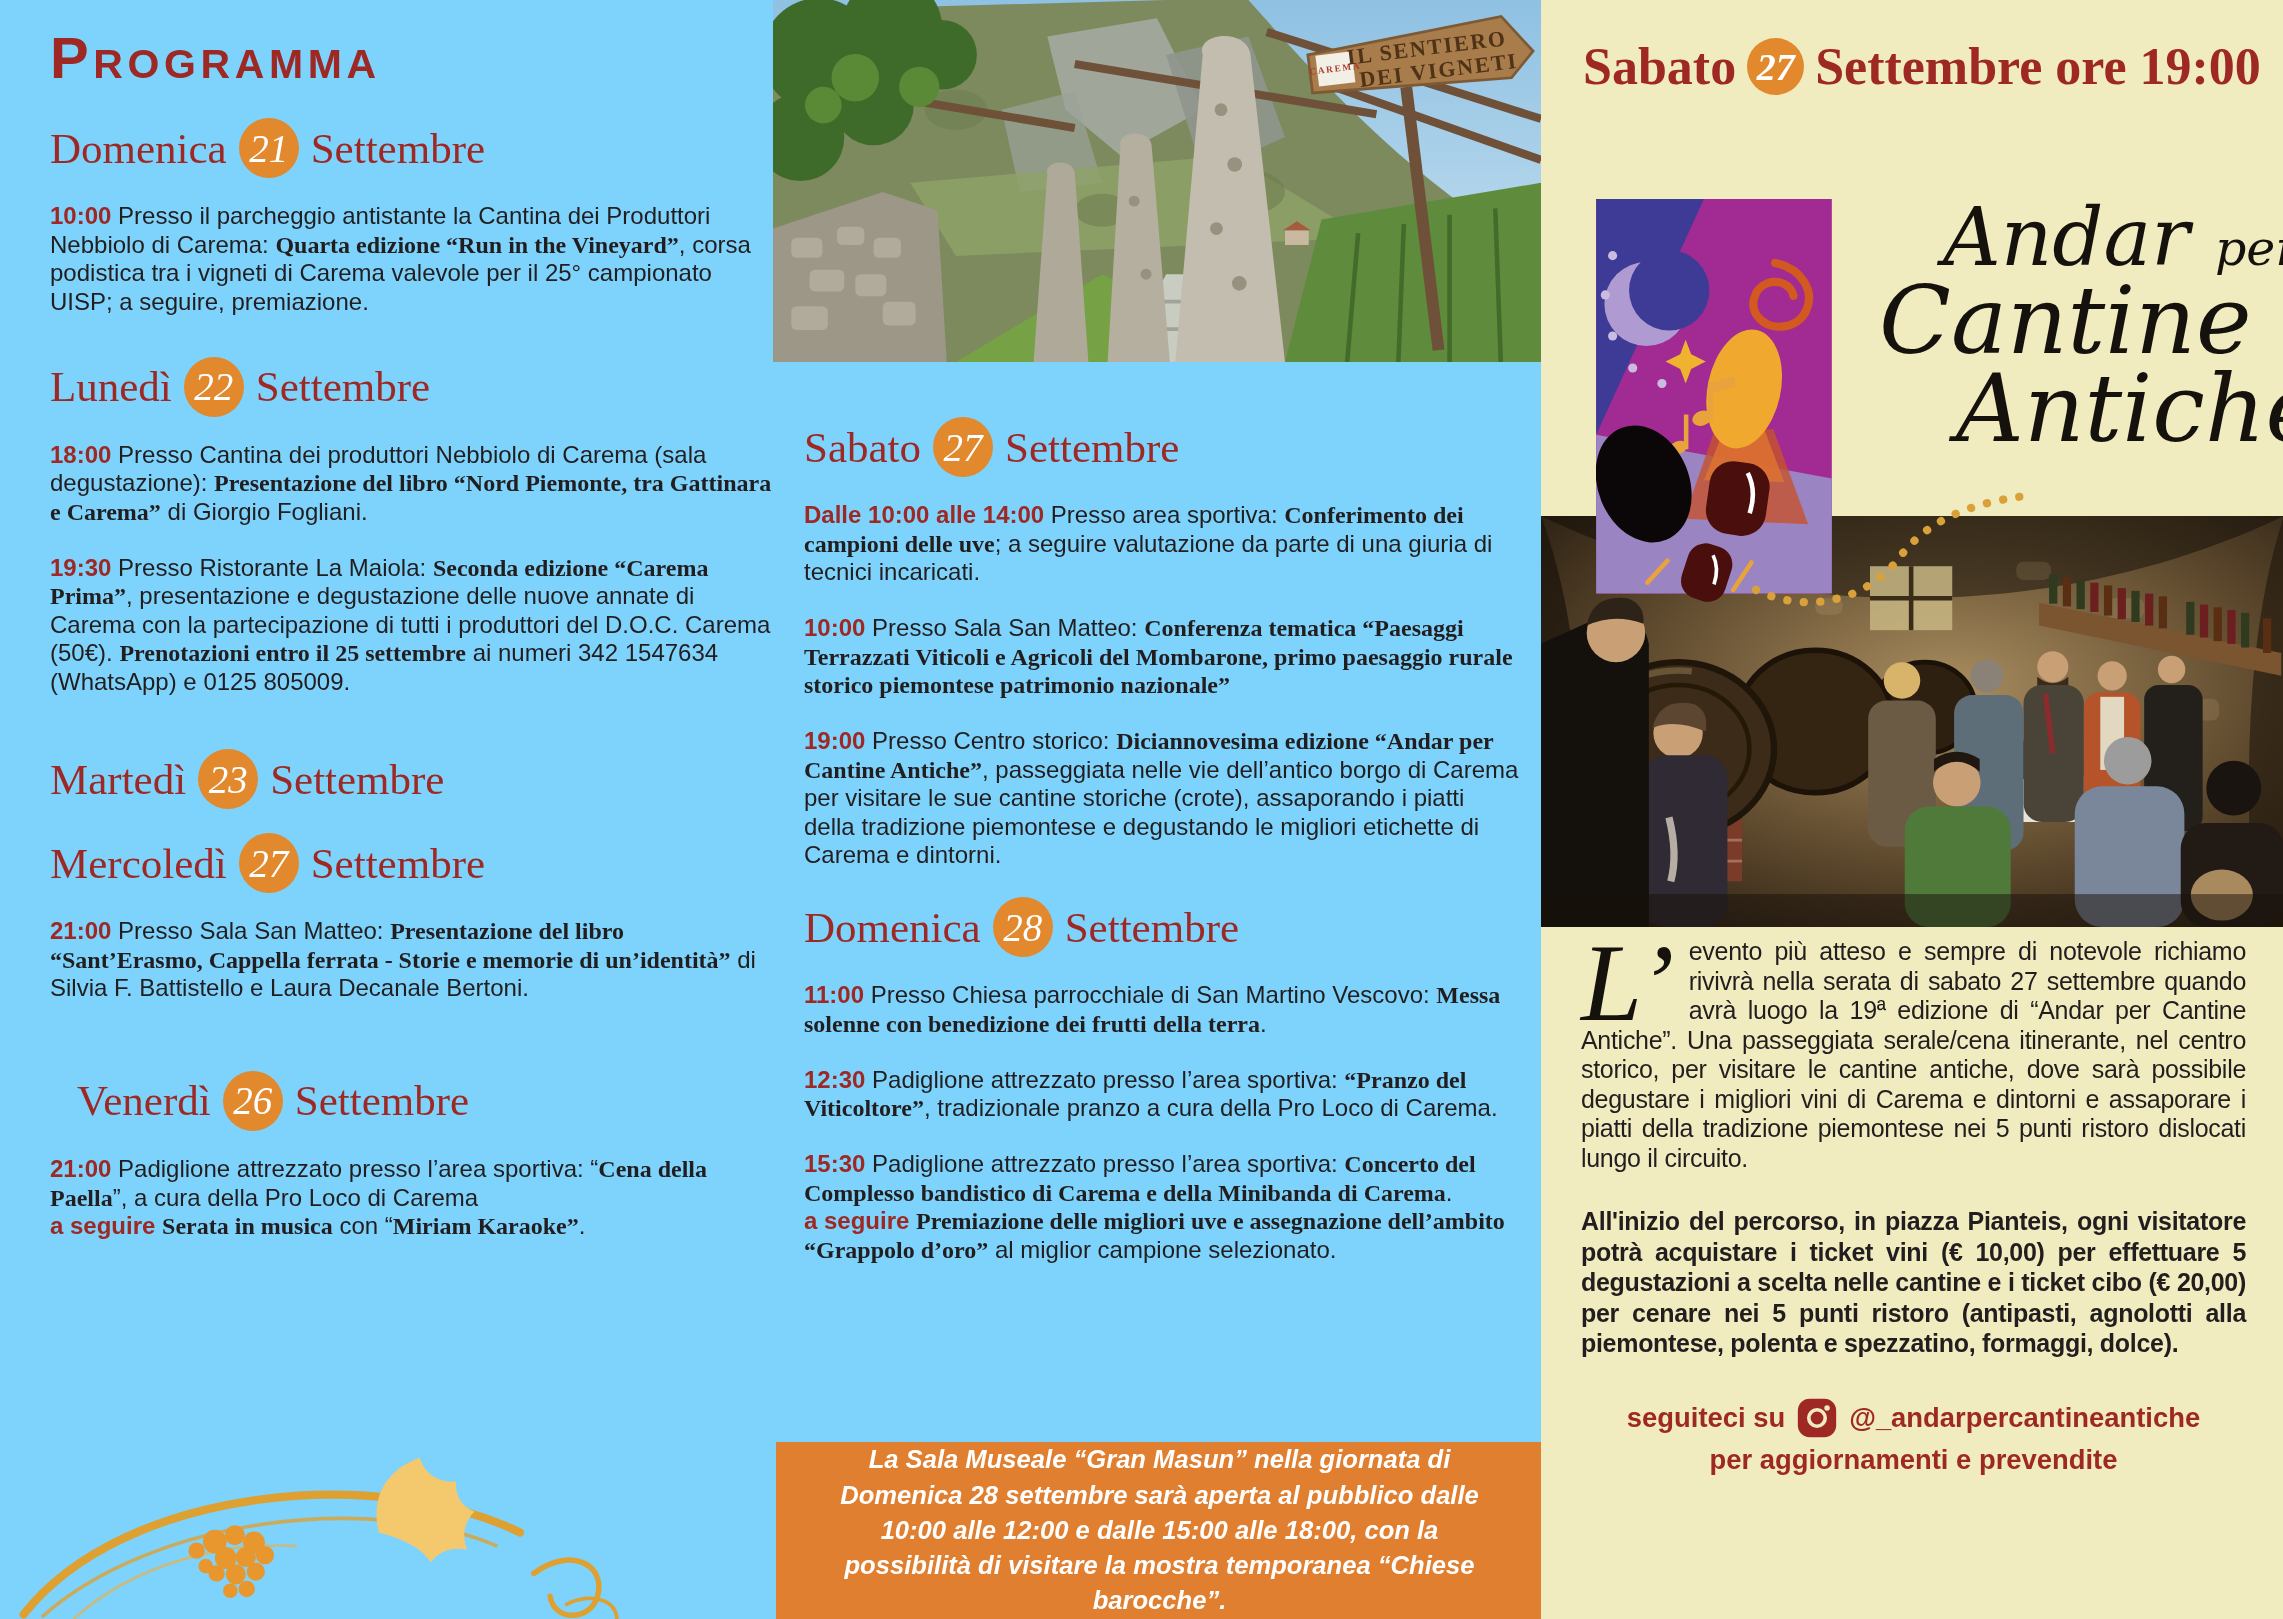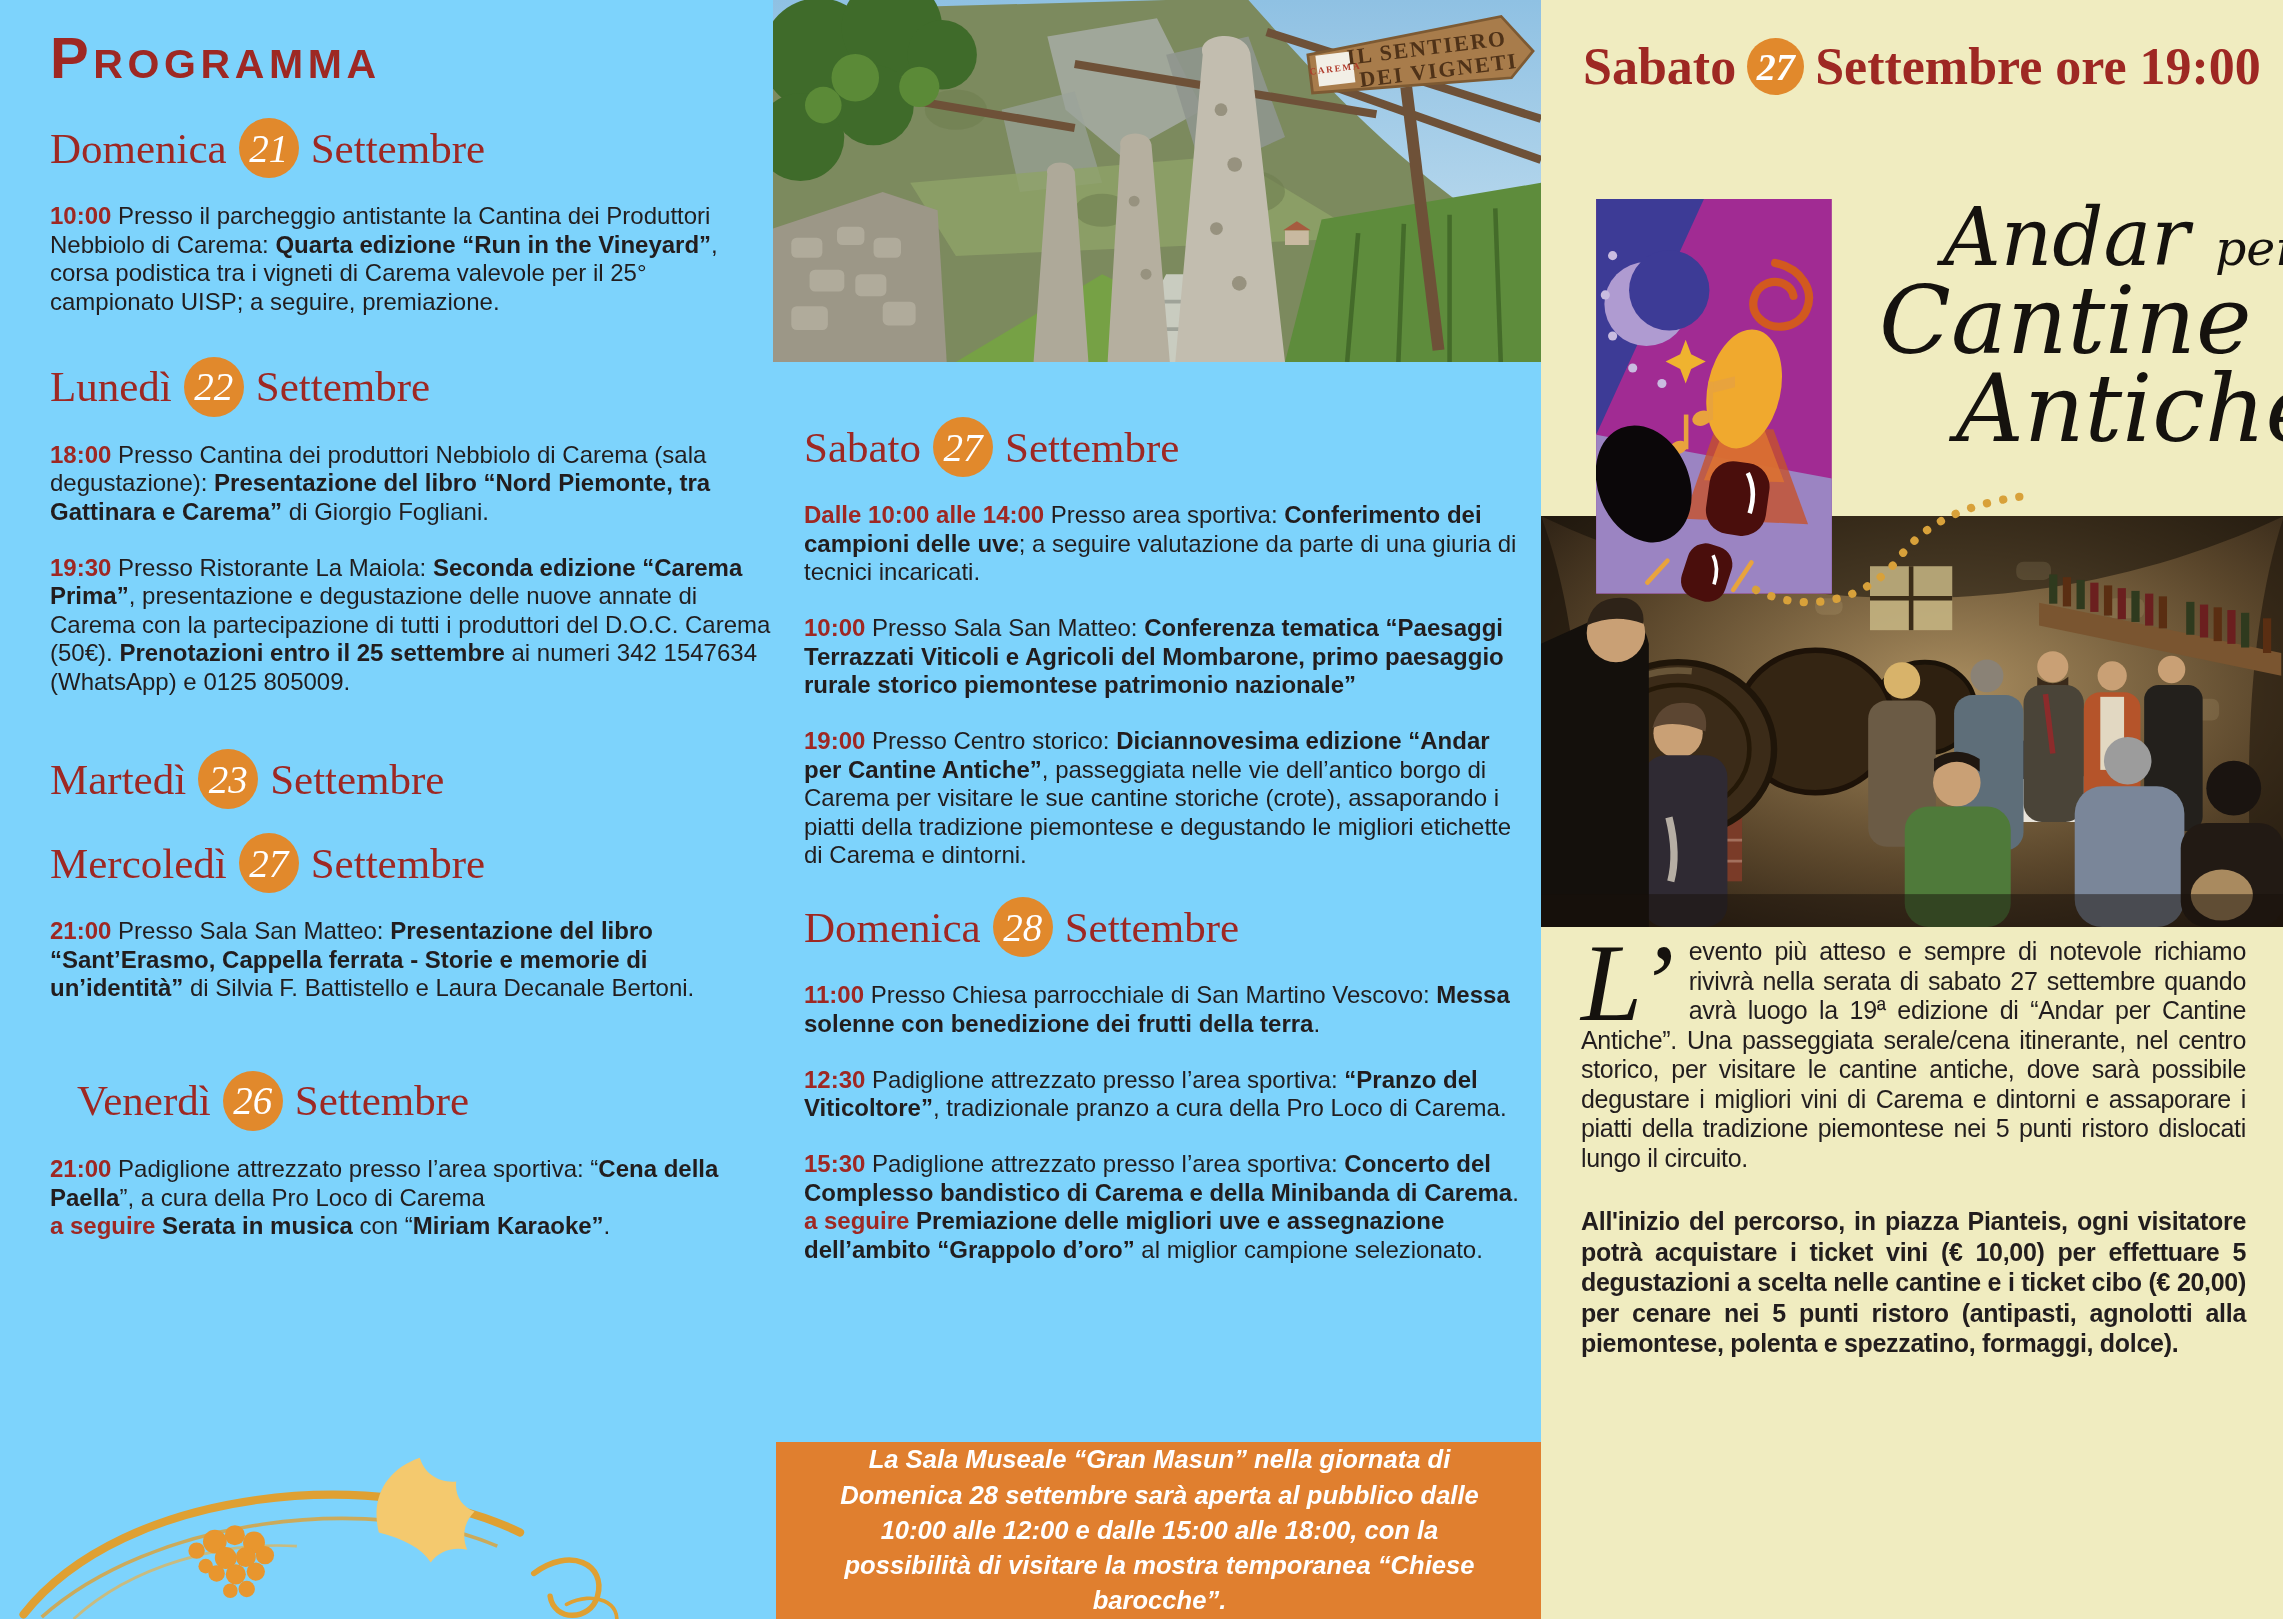--- a/index.html
+++ b/index.html
@@ -13,21 +13,21 @@
   .page{position:relative;width:2283px;height:1619px;background:#7dd3fc;overflow:hidden;color:#221d1e;}
 
   
   .day{display:flex;align-items:center;gap:12px;font-family:"Liberation Serif",serif;
        font-size:43px;color:var(--accent-red);margin:40px 0 24px;font-weight:400;white-space:nowrap;}
   .day .num{flex:0 0 auto;width:60px;height:60px;border-radius:50%;background:var(--circle-orange);
        color:#fff;font-style:italic;font-size:39px;display:flex;align-items:center;justify-content:center;}
 
   
   .ev{font-size:24px;line-height:1.19;margin:0 0 27.4px;}
-  .ev b{font-weight:700;}
+  .ev b{font-weight:700;font-family:Liberation Serif, serif;}
   .time,.red{color:var(--accent-red);font-weight:700;}
 
   
   .col-left{position:absolute;left:50px;top:24px;width:724px;}
   .title{font-variant:small-caps;font-weight:700;font-size:58px;letter-spacing:4.6px;
          color:var(--accent-red);margin:0 0 5.5px 0;}
   .col-left .day.first{margin-top:27.4px;}
 
   
   .col-mid{position:absolute;left:773px;top:0;width:768px;}
@@ -407,17 +407,29 @@
         <circle cx="758" cy="298" r="30" fill="#1a1410"></circle>
           <rect x="700" y="336" width="113" height="114" rx="28" fill="#221a14"></rect>
         <ellipse cx="745" cy="415" rx="34" ry="28" fill="#a98a5f"></ellipse>
       </g>
       <rect y="414" width="813" height="36" fill="#17100a" opacity=".5"></rect>
     </svg>
 
     <div class="r-text">
       <p class="p1"><span class="dropcap">L’</span><span>evento più atteso e sempre di notevole richiamo rivivrà nella serata di sabato 27 settembre quando avrà luogo la 19ª edizione di “Andar per Cantine Antiche”. Una passeggiata serale/cena itinerante, nel centro storico, per visitare le cantine antiche, dove sarà possibile degustare i migliori vini di Carema e dintorni e assaporare i piatti della tradizione piemontese nei 5 punti ristoro dislocati lungo il circuito.</span></p>
       <p class="p2">All'inizio del percorso, in piazza Pianteis, ogni visitatore potrà acquistare i ticket vini (€ 10,00) per effettuare 5 degustazioni a scelta nelle cantine e i ticket cibo (€ 20,00) per cenare nei 5 punti ristoro (antipasti, agnolotti alla piemontese, polenta e spezzatino, formaggi, dolce).</p>
+      <div class="follow">
+        <div class="row1">
+          <span>seguiteci su</span>
+          <svg class="ig" viewBox="0 0 46 46">
+            <rect x="2" y="2" width="42" height="42" rx="13" fill="#9e2823"></rect>
+            <circle cx="23" cy="23" r="9" fill="none" stroke="#f0ecc0" stroke-width="4"></circle>
+            <circle cx="34" cy="12" r="3" fill="#f0ecc0"></circle>
+          </svg>
+          <span>@_andarpercantineantiche</span>
+        </div>
+        <div class="row2">per aggiornamenti e prevendite</div>
+      </div>
     </div>
   </div>
 
 </div>
 
 
 </body></html>

